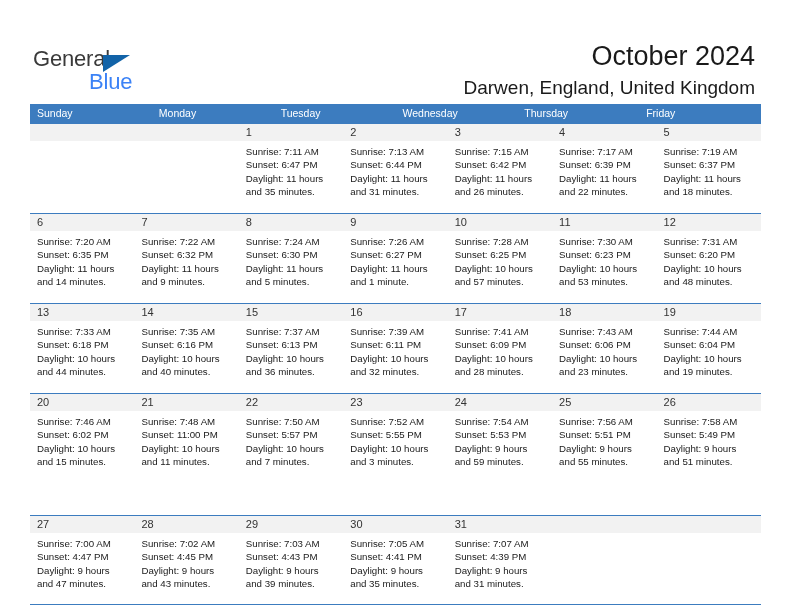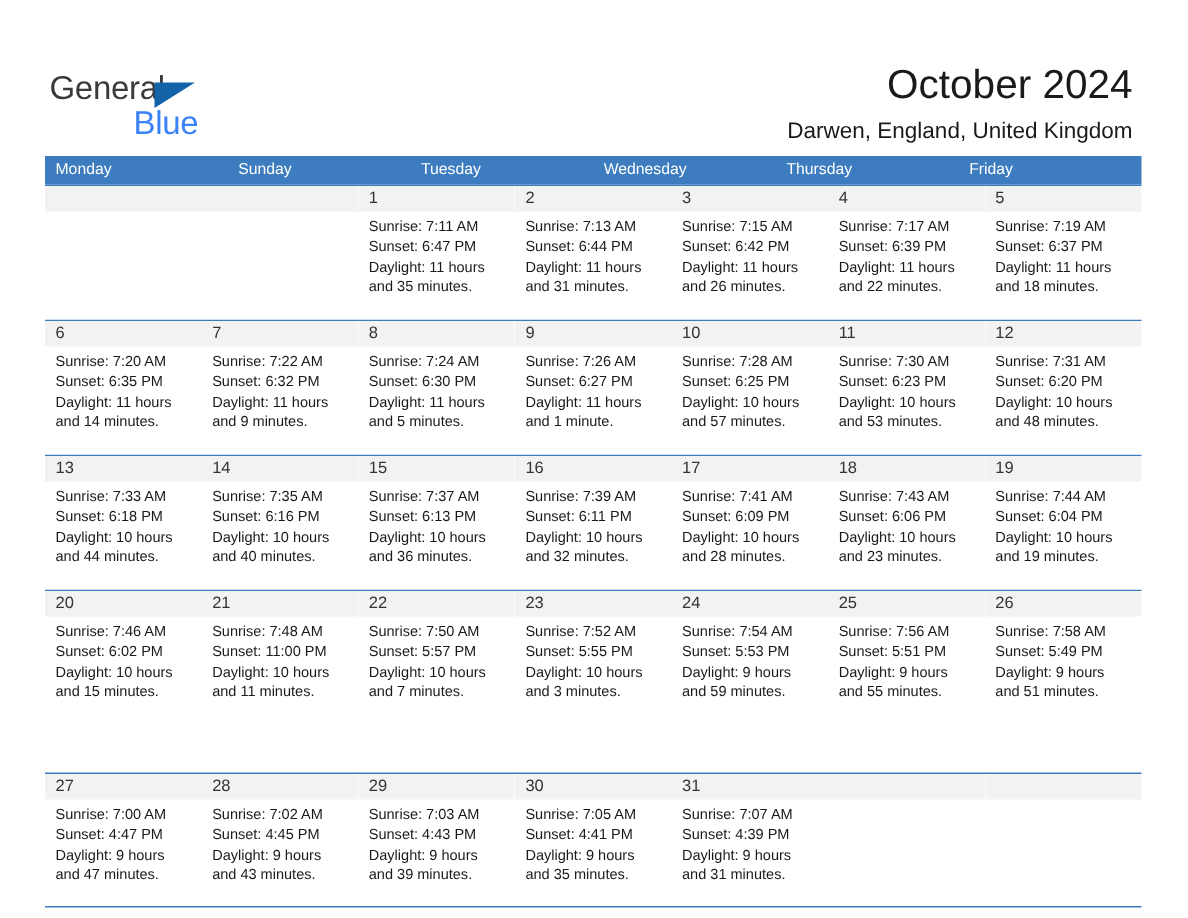--- a/index.html
+++ b/index.html
@@ -80,21 +80,21 @@
   }
   .cal-title {
     font-size: 27px;
     font-weight: 400;
     color: #1a1a1a;
     line-height: 32px;
     white-space: nowrap;
   }
   .cal-subtitle {
     margin-top: 7px;
-    font-size: 15px;
+    font-size: 19px;
     font-weight: 400;
     color: #1a1a1a;
     line-height: 17px;
     white-space: nowrap;
   }
 
   
   .calendar {
     position: absolute;
     left: 30px;
@@ -179,22 +179,22 @@
 
     <div class="title-block">
       <div class="cal-title">October 2024</div>
       <div class="cal-subtitle">Darwen, England, United Kingdom</div>
     </div>
 
   </div>
 
   <div class="calendar">
     <div class="dow-row">
+      <div class="dow-cell">Sunday</div>
       <div class="dow-cell">Monday</div>
-      <div class="dow-cell">Sunday</div>
       <div class="dow-cell">Tuesday</div>
       <div class="dow-cell">Wednesday</div>
       <div class="dow-cell">Thursday</div>
       <div class="dow-cell">Friday</div>
     </div>
 
     <div id="weeks-container">
         <div class="week-row">
           <div class="day-cell empty">
             <div class="day-num"></div>

